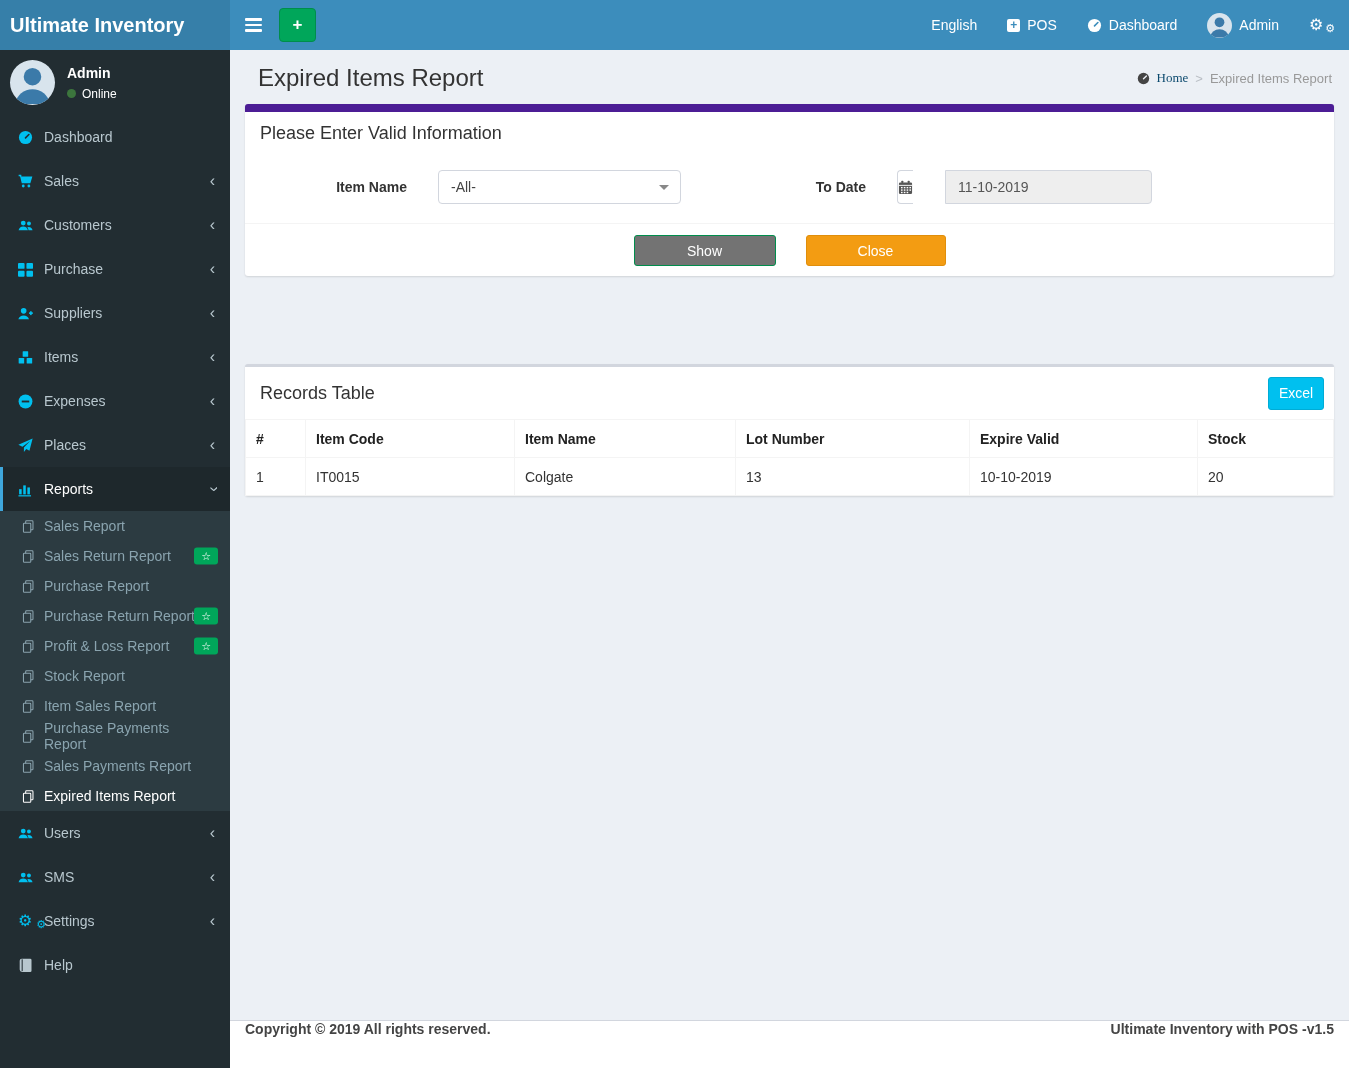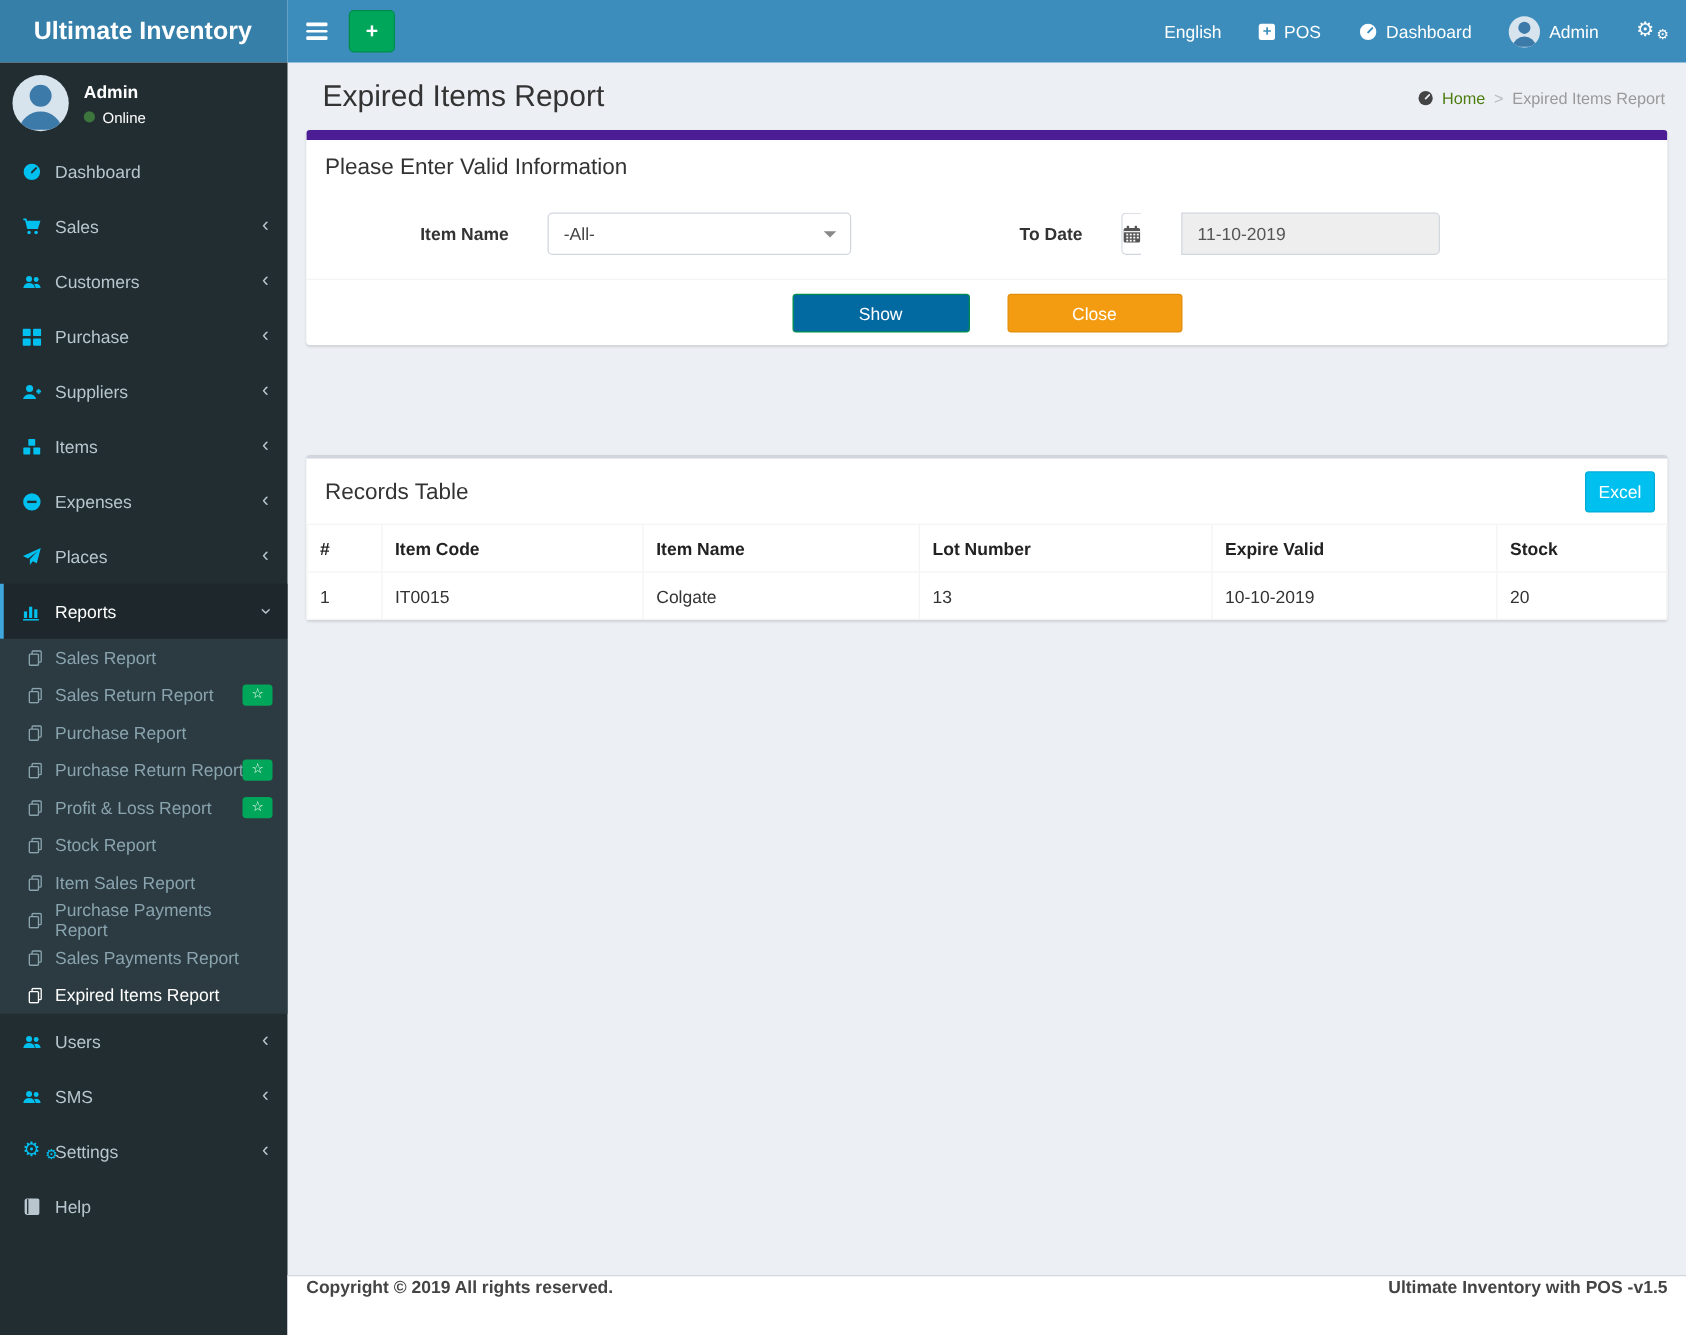--- a/index.html
+++ b/index.html
@@ -7,21 +7,21 @@
   html,body { width:1349px; height:1068px; }
   body {
     font-family: "Liberation Sans", sans-serif;
     background:#ecf0f5; color:#333; overflow:hidden; position:relative;
     font-size:14px;
   }
   
   .logo {
     position:absolute; left:0; top:0; width:230px; height:50px;
     background:#367fa9; color:#fff; font-size:20px; font-weight:bold;
-    line-height:50px; padding-left:27px; cursor:pointer; white-space:nowrap;
+    line-height:50px; padding-left:10px; cursor:pointer; white-space:nowrap;
   }
   .navbar {
     position:absolute; left:230px; top:0; right:0; height:50px;
     background:#3c8dbc; color:#fff; display:flex; align-items:center;
   }
   .hamburger { width:46px; height:50px; display:flex; flex-direction:column;
     justify-content:center; align-items:center; gap:3px; cursor:pointer; }
   .hamburger i { width:17px; height:2.5px; background:#fff; border-radius:1px; }
   .btn-add {
     width:37px; height:34px; background:#00a65a; border:1px solid #008d4c;
@@ -76,21 +76,21 @@
   }
   .icon-book { fill:currentColor; }
 
   
   .content { position:absolute; left:230px; top:50px; right:0; bottom:48px; }
   .content-header { display:flex; align-items:center; padding:14px 15px 12px 28px; }
   .page-title { font-size:24px; font-weight:400; color:#333; }
   .breadcrumb { margin-left:auto; font-size:13px; display:flex; align-items:center; gap:7px; padding-right:2px; }
   .breadcrumb .gauge { width:13px; height:13px; color:#444; }
   .breadcrumb .gauge line { stroke:#ecf0f5; }
-  .crumb-home { color:#4d7c0f; cursor:pointer; }
+  .crumb-home { color:#0c4a6e; cursor:pointer;font-family:Liberation Serif, serif; }
   .crumb-sep { color:#b9bec4; }
   .crumb-current { color:#999; }
 
   .panel {
     background:#fff; margin:0 15px; border-radius:3px;
     box-shadow:0 1px 2px rgba(0,0,0,0.12);
   }
   .panel-filter { border-top:8px solid #4c1d95; }
   .panel-filter .panel-header { padding:11px 15px; font-size:18px; color:#333; }
   .filter-body { padding:15px 0 19px 0; display:flex; align-items:center; }
@@ -112,21 +112,21 @@
     width:38px; border:1px solid #d2d6de; border-right:none; border-radius:4px 0 0 4px;
     background:#fff; display:flex; align-items:center; justify-content:center; color:#555;
   }
   .ig-addon svg { width:15px; height:15px; fill:currentColor; }
   .ig-input {
     flex:1; border:1px solid #d2d6de; border-radius:0 4px 4px 0; background:#eee;
     color:#555; font-size:14px; padding:0 12px; font-family:inherit; outline:none;
   }
   .filter-footer { border-top:1px solid #f4f4f4; padding:11px 0 10px 0; display:flex; justify-content:center; gap:30px; }
   .btn { border-radius:3px; color:#fff; font-size:14px; cursor:pointer; font-family:inherit; }
-  .btn-show { width:142px; height:31px; background:#0369a1; border:1px solid #008d4c; }
+  .btn-show { width:142px; height:31px; background:#737373; border:1px solid #008d4c; }
   .btn-close { width:140px; height:31px; background:#f39c12; border:1px solid #e08e0b; }
 
   .panel-records { margin-top:88px; border-top:3px solid #d2d6de; }
   .records-header { padding:8px 10px 8px 15px; display:flex; align-items:center; height:52px;justify-content:flex-end; }
   .records-title { font-size:18px; color:#333; }
   .btn-excel { margin-left:auto; width:56px; height:33px; background:#00c0ef; border:1px solid #00acd6; }
 
   table.records { width:100%; border-collapse:collapse; }
   .records th, .records td {
     border:1px solid #f4f4f4; text-align:left; padding:9px 10px; font-size:14px; height:38px;

